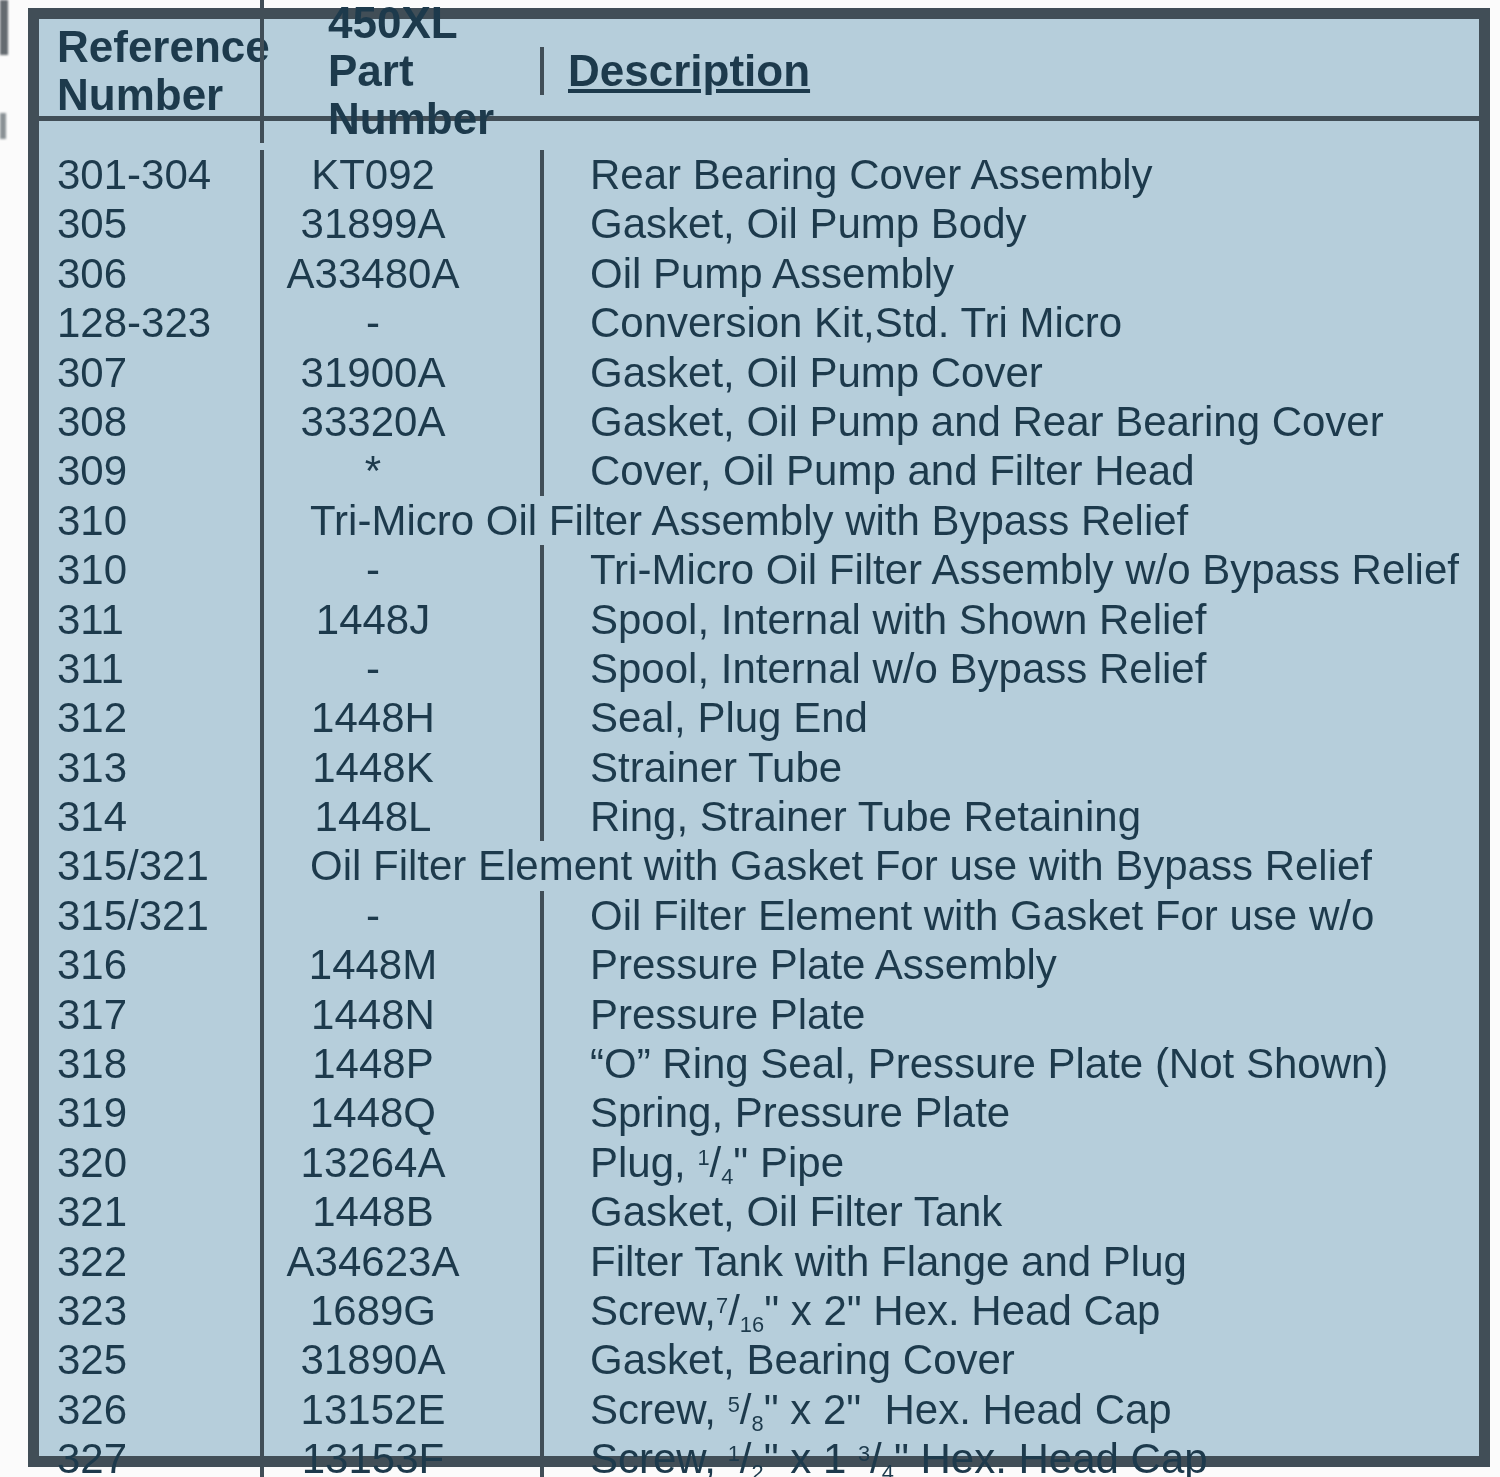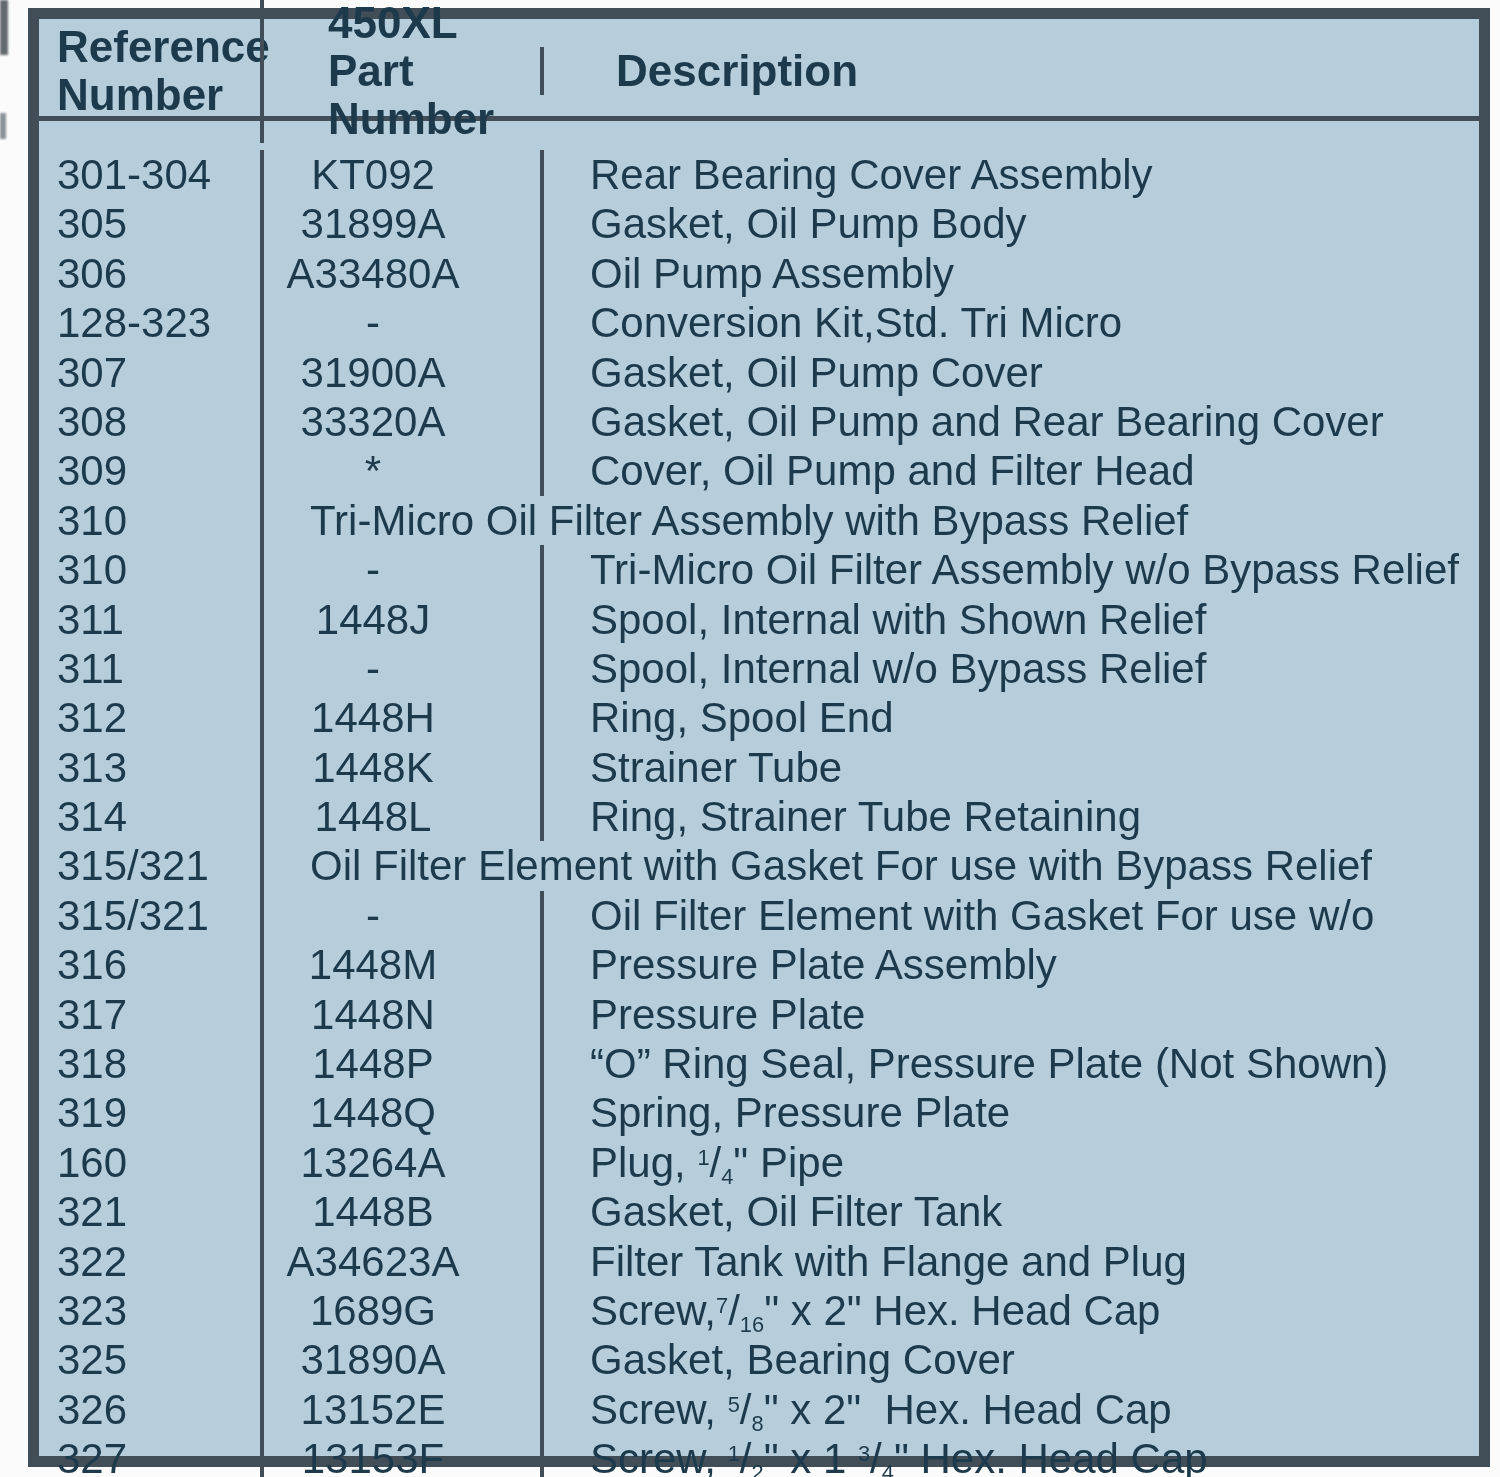--- a/index.html
+++ b/index.html
@@ -41,21 +41,21 @@
   .thead .hc{white-space:pre-line;}
   .tbody{display:flex;flex-direction:column;flex:1;margin-top:29px;}
   .row{display:flex;height:49.4px;flex:none;line-height:49.4px;font-size:42px;}
   .c1{width:221px;flex:none;padding-left:18px;}
   .c2{width:280px;flex:none;border-left:4px solid var(--border);
       text-align:center;padding-right:58px;}
   .c3{flex:1;border-left:4px solid var(--border);padding-left:46px;
       white-space:pre-wrap;overflow:hidden;}
   .thead .c1{padding-left:18px;}
   .thead .c2{text-align:left;padding-left:64px;padding-right:0;}
-  .thead .c3{padding-left:72px;}
+  .thead .c3{padding-left:24px;text-decoration:underline;}
   .fr-n{font-size:.52em;position:relative;top:-.55em;}
   .fr-d{font-size:.52em;position:relative;top:.33em;}
 </style>
 </head>
 <body>
 
 <div class="scan-streak-a"></div>
 <div class="scan-streak-b"></div>
 
 <div class="parts-table">
@@ -117,21 +117,21 @@
         <div class="c3">Spool, Internal with Shown Relief</div>
       </div>
       <div class="row">
         <div class="c1">311</div>
         <div class="c2">-</div>
         <div class="c3">Spool, Internal w/o Bypass Relief</div>
       </div>
       <div class="row">
         <div class="c1">312</div>
         <div class="c2">1448H</div>
-        <div class="c3">Ring, Spool End</div>
+        <div class="c3">Seal, Plug End</div>
       </div>
       <div class="row">
         <div class="c1">313</div>
         <div class="c2">1448K</div>
         <div class="c3">Strainer Tube</div>
       </div>
       <div class="row">
         <div class="c1">314</div>
         <div class="c2">1448L</div>
         <div class="c3">Ring, Strainer Tube Retaining</div>
@@ -159,21 +159,21 @@
         <div class="c1">318</div>
         <div class="c2">1448P</div>
         <div class="c3">“O” Ring Seal, Pressure Plate (Not Shown)</div>
       </div>
       <div class="row">
         <div class="c1">319</div>
         <div class="c2">1448Q</div>
         <div class="c3">Spring, Pressure Plate</div>
       </div>
       <div class="row">
-        <div class="c1">160</div>
+        <div class="c1">320</div>
         <div class="c2">13264A</div>
         <div class="c3">Plug, <span class="fr-n">1</span>/<span class="fr-d">4</span>" Pipe</div>
       </div>
       <div class="row">
         <div class="c1">321</div>
         <div class="c2">1448B</div>
         <div class="c3">Gasket, Oil Filter Tank</div>
       </div>
       <div class="row">
         <div class="c1">322</div>

